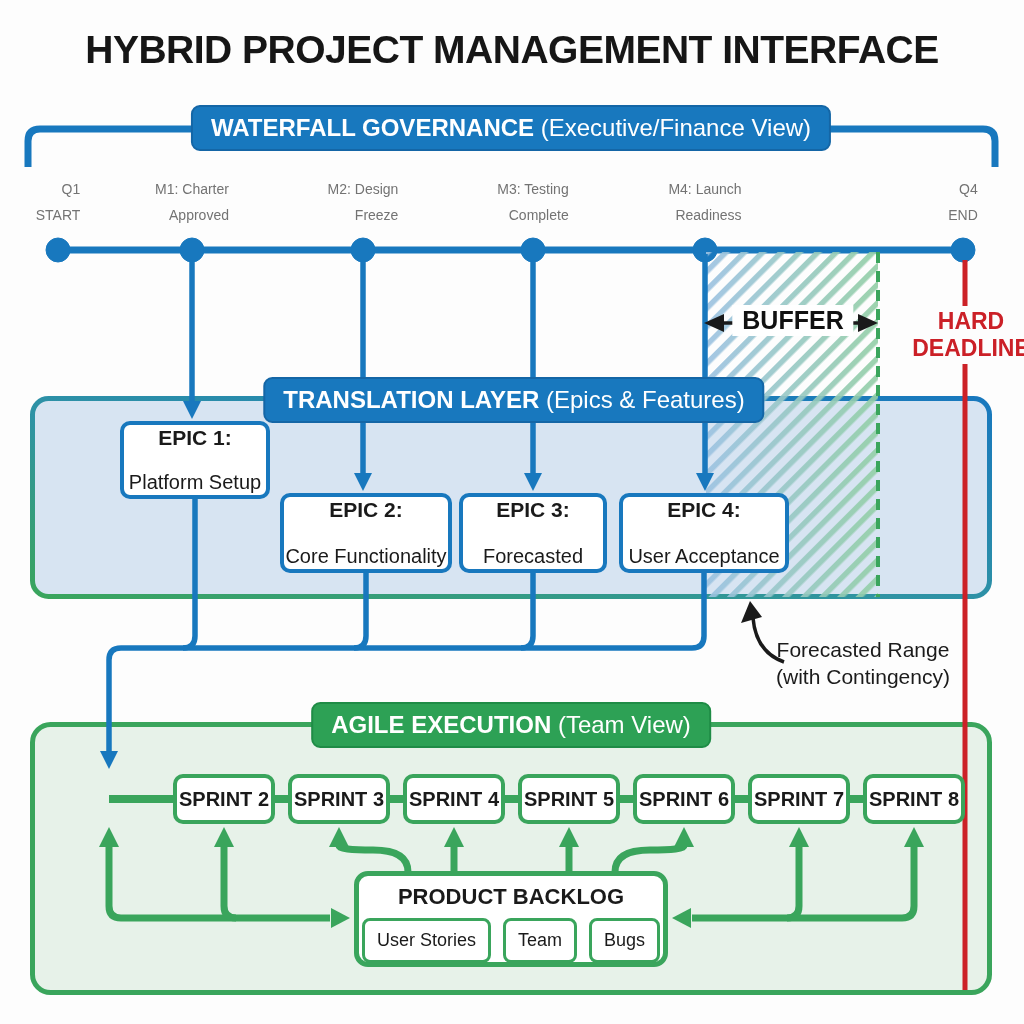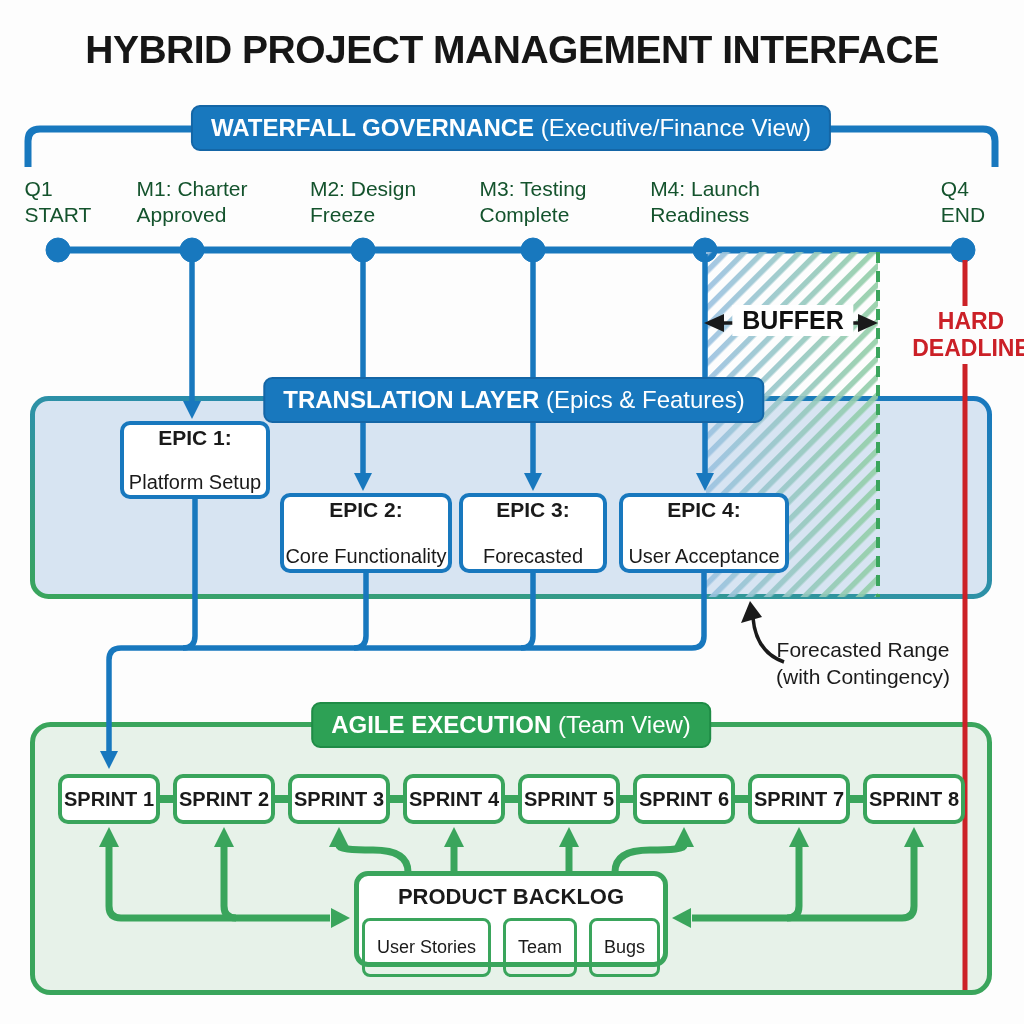--- a/index.html
+++ b/index.html
@@ -7,34 +7,34 @@
           font-family:"Liberation Sans","DejaVu Sans",sans-serif;color:#1a1a1a;}
   #wires{position:absolute;left:0;top:0;width:1024px;height:1024px;}
   .abs{position:absolute;}
   .title{left:0;top:28px;width:1024px;text-align:center;font-size:39px;font-weight:bold;
          letter-spacing:-0.5px;color:#161616;}
   .banner{transform:translateX(-50%);white-space:nowrap;color:#fff;font-size:24px;
           padding:7px 18px;border-radius:9px;line-height:28px;}
   .banner .bold{font-weight:bold;}
   .banner.blue{background:#1878be;border:2px solid #1466a6;}
   .banner.green{background:#2da155;border:2px solid #1f8c46;}
-  .milestone{transform:translateX(-50%);text-align:left;font-size:21px;line-height:26px;
-             color:#14532d;white-space:nowrap;}
+  .milestone{transform:translateX(-50%);text-align:right;font-size:14px;line-height:26px;
+             color:#737373;white-space:nowrap;}
   .epic{background:#fff;border:4px solid #1878be;border-radius:10px;text-align:center;
         display:flex;flex-direction:column;justify-content:space-between;line-height:26px;}
   .epic .t{font-weight:bold;font-size:21px;}
   .epic .s{font-size:20px;}
   .sprint{top:774px;width:94px;height:42px;background:#fff;border:4px solid #3aa55c;
           border-radius:10px;text-align:center;font-weight:bold;font-size:20px;
           display:flex;align-items:center;justify-content:center;white-space:nowrap;}
   .backlog{left:354px;top:871px;width:304px;height:86px;background:#fff;border:5px solid #3aa55c;
            border-radius:14px;padding:0;}
   .backlog .bt{text-align:center;font-weight:bold;font-size:22px;margin-top:8px;}
   .backlog .row{display:flex;justify-content:center;gap:12px;margin-top:8px;}
-  .backlog .item{border:3px solid #3aa55c;border-radius:8px;font-size:18px;padding:16px 12px;
+  .backlog .item{border:3px solid #3aa55c;border-radius:8px;font-size:18px;padding:9px 12px;
                  white-space:nowrap;}
   .buffer-label{left:793px;top:305px;transform:translateX(-50%);background:#ffffff;
                 padding:1px 10px;font-weight:bold;font-size:25px;color:#111;}
   .hard-deadline{left:971px;top:306px;transform:translateX(-50%);background:#fdfdfd;
                  padding:2px 4px;text-align:center;font-weight:bold;font-size:23px;
                  line-height:27px;color:#cb2027;white-space:nowrap;}
   .forecast{left:863px;top:636px;transform:translateX(-50%);text-align:center;
             font-size:21px;line-height:27px;color:#1b1b1b;white-space:nowrap;}
 </style>
 </head>
@@ -197,21 +197,20 @@
 
   <div class="abs forecast">
     <div>Forecasted Range</div>
     <div>(with Contingency)</div>
   </div>
 
   <div class="abs banner green" style="left:511px;top:702px;">
     <span class="bold">AGILE EXECUTION</span><span> (Team View)</span>
   </div>
 
-  <div class="abs sprint" style="left:58px;">SPRINT 1</div>
   <div class="abs sprint" style="left:173px;">SPRINT 2</div>
   <div class="abs sprint" style="left:288px;">SPRINT 3</div>
   <div class="abs sprint" style="left:403px;">SPRINT 4</div>
   <div class="abs sprint" style="left:518px;">SPRINT 5</div>
   <div class="abs sprint" style="left:633px;">SPRINT 6</div>
   <div class="abs sprint" style="left:748px;">SPRINT 7</div>
   <div class="abs sprint" style="left:863px;">SPRINT 8</div>
 
   <div class="abs backlog">
     <div class="bt">PRODUCT BACKLOG</div>

